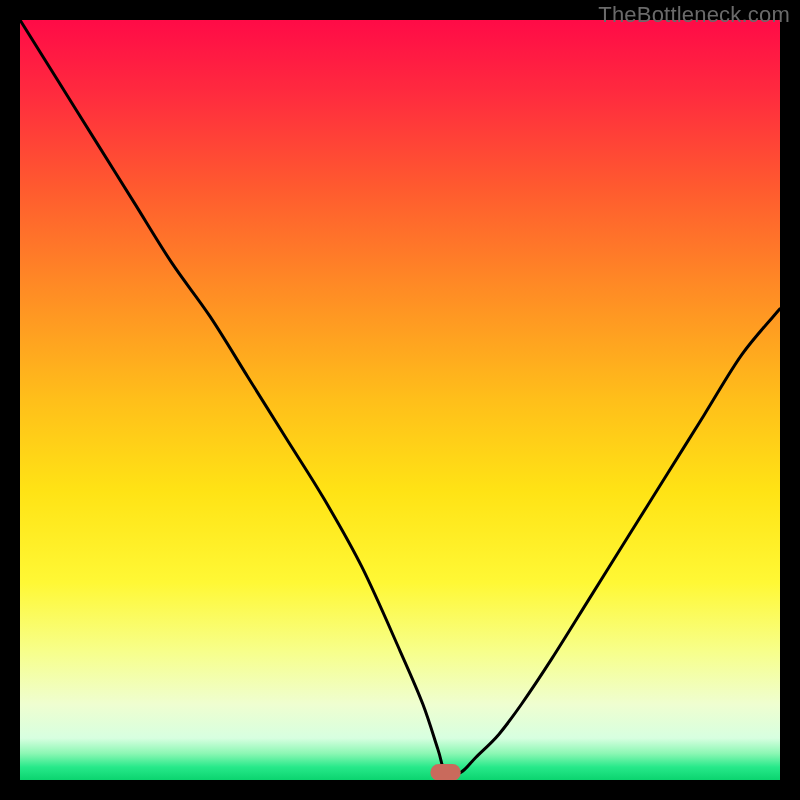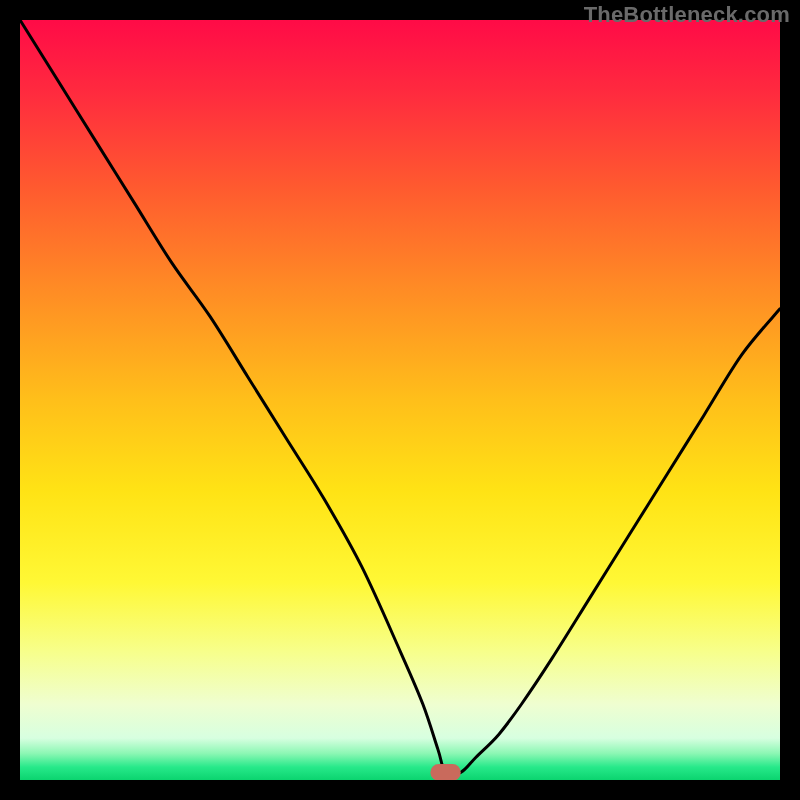--- a/index.html
+++ b/index.html
@@ -23,21 +23,21 @@
     top: 20px;
     width: 760px;
     height: 760px;
   }
   .watermark {
     position: absolute;
     top: 2px;
     right: 10px;
     color: #6a6a6a;
     font-size: 22px;
-    font-weight: 700;
+    font-weight: 400;
     letter-spacing: 0.2px;
     user-select: none;
   }
 </style>
 </head>
 <body>
 
 <div class="frame">
   <svg class="plot" viewBox="0 0 760 760" preserveAspectRatio="none">
     <defs>

